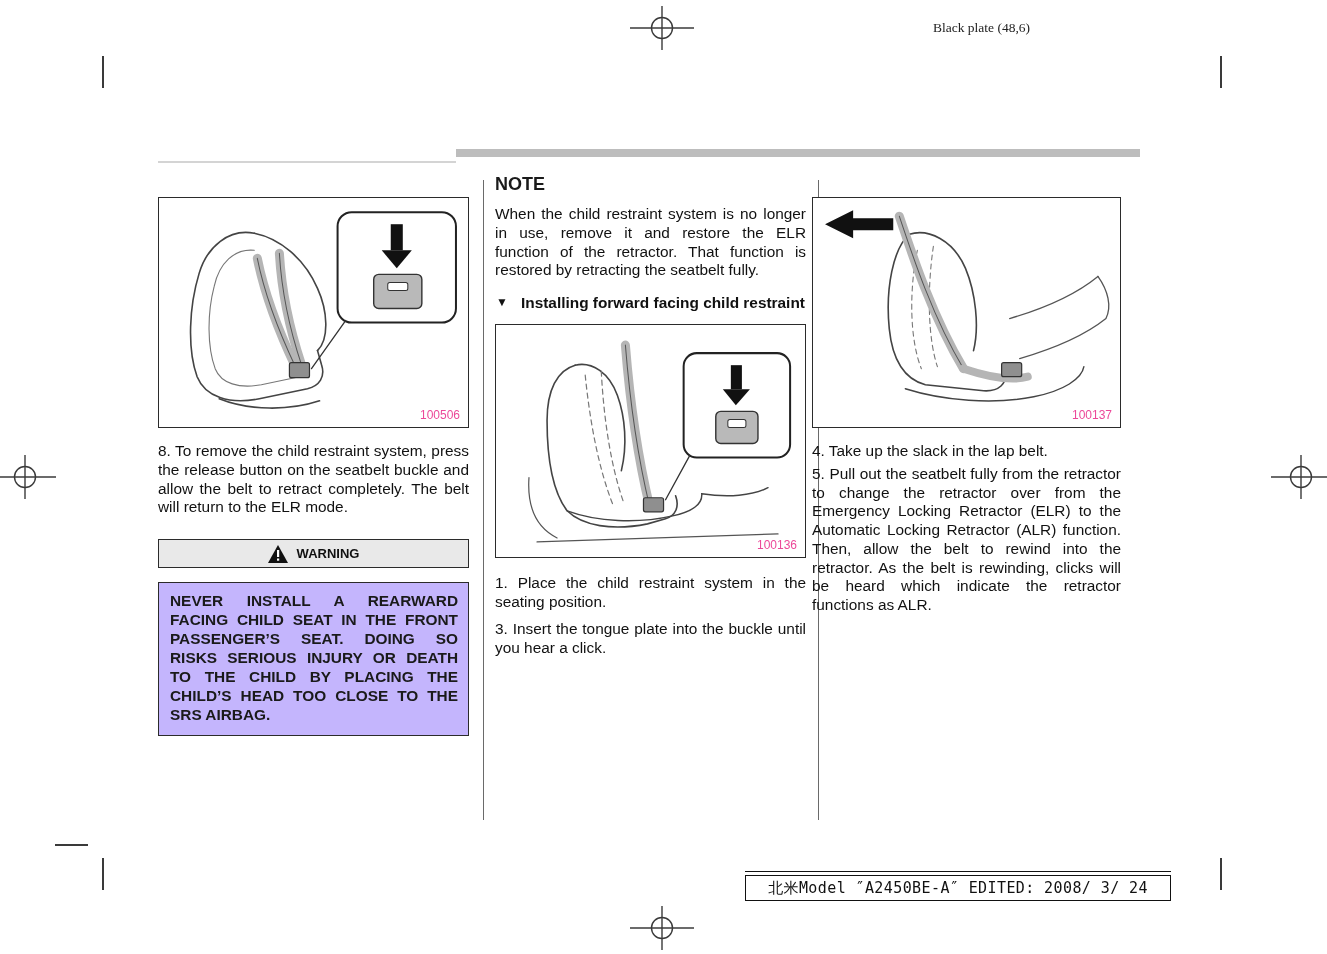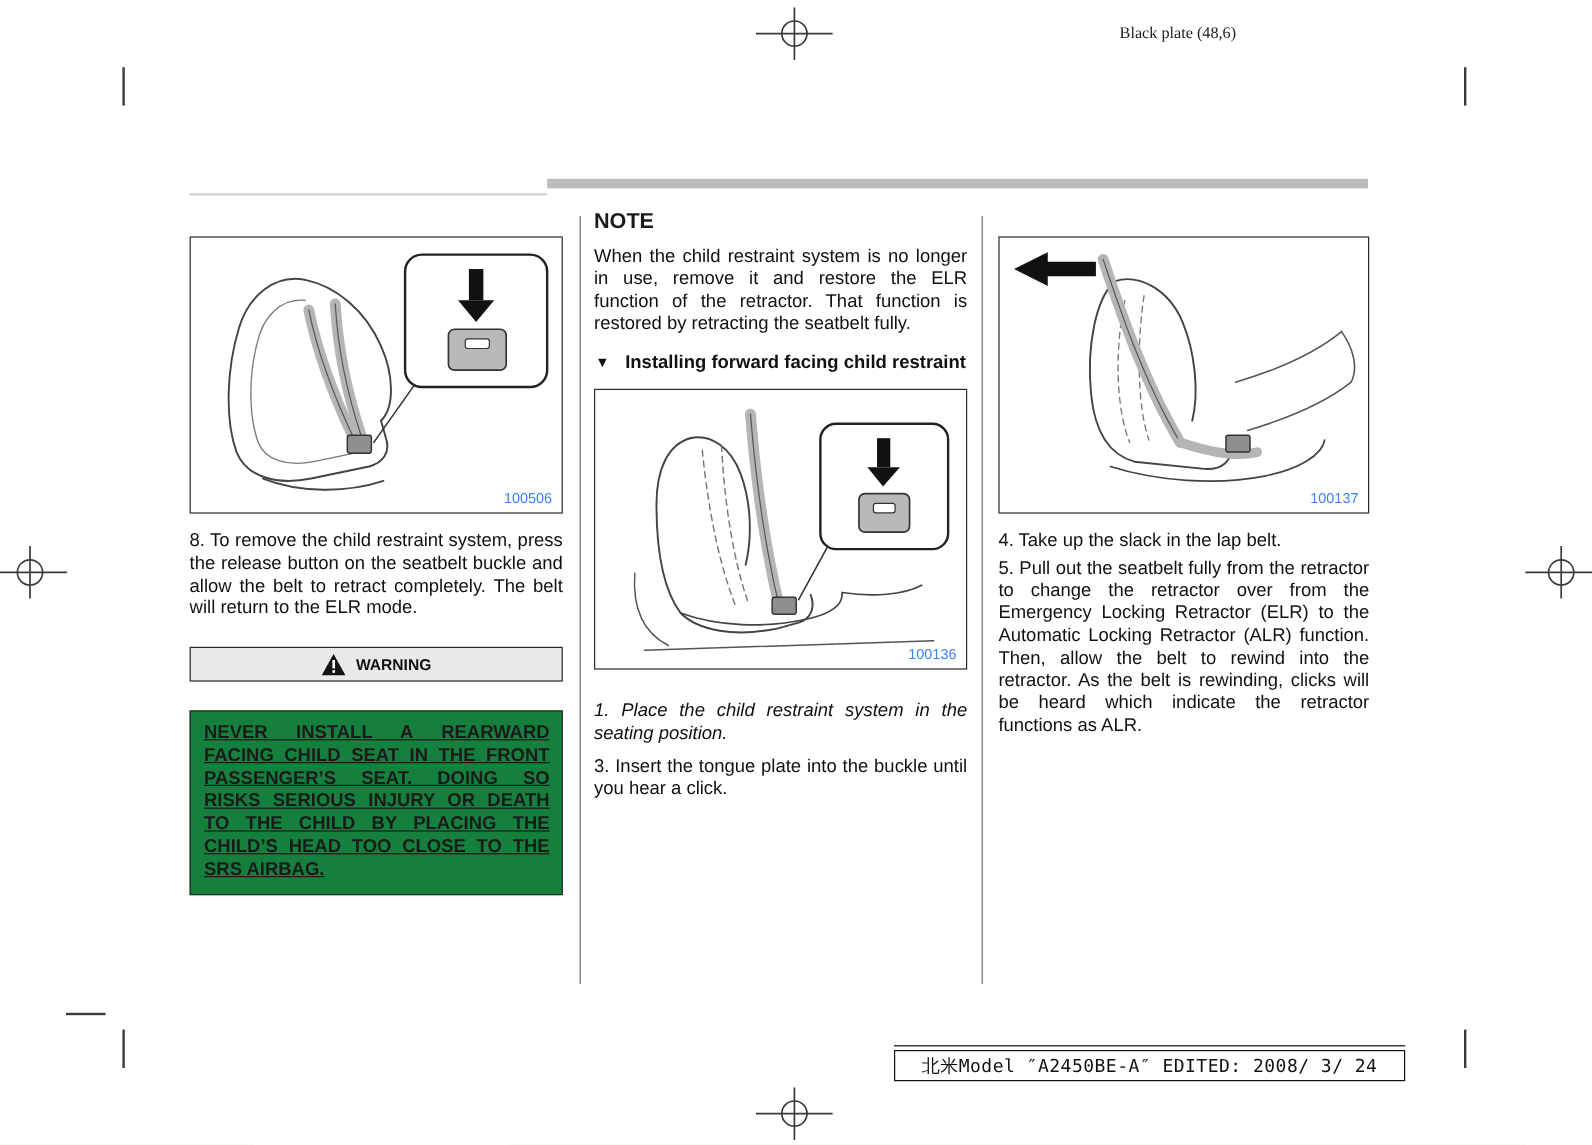--- a/index.html
+++ b/index.html
@@ -23,40 +23,40 @@
   .sectitle { font-size:15px; font-weight:bold; font-style:italic; color:#111; }
   .header-bar { position:absolute; left:456px; top:149px; width:684px; height:8px; background:#bdbdbd; }
   .header-underline { position:absolute; left:158px; top:161px; width:298px; height:2px; background:#d4d4d4; }
 
   .vline { position:absolute; top:180px; width:1px; height:640px; background:#6a6a6a; }
   .vline1 { left:483px; } .vline2 { left:818px; }
 
   .col { position:absolute; }
   .col-left  { left:158px; top:197px; width:311px; }
   .col-mid   { left:495px; top:174px; width:311px; }
-  .col-right { left:832px; top:197px; width:309px; }
+  .col-right { left:812px; top:197px; width:309px; }
 
   .figure { position:relative; border:1.4px solid #2b2b2b; background:#fff; }
   .fig-l { height:229px; }
   .fig-m { height:232px; margin-top:2px; }
   .fig-r { height:229px; }
   .figure svg { display:block; width:100%; height:100%; }
-  .figlabel { position:absolute; right:8px; bottom:5px; font-size:12px; color:#3b82f6; }
+  .figlabel { position:absolute; right:8px; bottom:5px; font-size:12px; color:#ec4899; }
 
   .body { font-size:15.4px; line-height:1.22; text-align:justify; margin:0 0 9px 0; color:#111; }
   .mt14 { margin-top:14px; }
   .bold { font-weight:normal; }
 
   .warn-head {
     margin-top:22px; border:1.7px solid #2b2b2b; background:#e9e9e9; height:27px;
     display:flex; align-items:center; justify-content:center; gap:9px;
     font-weight:bold; font-size:13px; color:#111;
   }
   .warn-body {
-    margin-top:24px; border:1.7px solid #2b2b2b; background:#15803d; padding:9px 10px 10px 11px;text-decoration:underline;
+    margin-top:14px; border:1.7px solid #2b2b2b; background:#c4b5fd; padding:9px 10px 10px 11px;
   }
   .warn-body p { margin:0; font-weight:bold; font-size:15.4px; line-height:1.23; text-align:justify; }
 
   .note-title { font-size:18px; font-weight:bold; margin:0 0 10px 0; }
   .subhead {
     position:relative; padding-left:26px; margin:13px 0 11px 0;
     font-weight:bold; font-size:15.4px; line-height:1.28; color:#111;
   }
   .subhead .tri { position:absolute; left:1px; top:2px; font-size:12px; color:#111; }
 
@@ -178,21 +178,21 @@
         <rect x="186" y="28" width="106" height="104" rx="13" fill="#fff" stroke="#222" stroke-width="2"></rect>
         <rect x="233" y="40" width="11" height="24" fill="#111"></rect>
         <polygon points="225,64 252,64 238,80" fill="#111"></polygon>
         <rect x="218" y="86" width="42" height="32" rx="5" fill="#b9b9b9" stroke="#333" stroke-width="1.4"></rect>
         <rect x="230" y="94" width="18" height="8" rx="2" fill="#fff" stroke="#333" stroke-width="1"></rect>
         <line x1="192" y1="130" x2="168" y2="174" stroke="#333" stroke-width="1.3"></line>
       </svg>
       <span class="figlabel">100136</span>
     </div>
 
-    <p class="body" style="margin-top:26px;font-style:italic;">1. Place the child restraint system in the seating position.</p>
+    <p class="body" style="margin-top:16px;">1. Place the child restraint system in the seating position.</p>
     <p class="body">3. Insert the tongue plate into the buckle until you hear a click.</p>
   </div>
 
   <div class="col col-right">
     <div class="figure fig-r">
       <svg class="art" viewBox="0 0 306 228">
         <polygon points="12,26 40,12 40,20 80,20 80,32 40,32 40,40" fill="#111"></polygon>
         <path d="M96,36 C80,50 72,90 76,130 C79,160 90,180 112,186 L170,192 C185,193 194,185 192,172" fill="none" stroke="#444" stroke-width="1.6"></path>
         <path d="M96,36 C115,30 140,42 152,70 C162,94 166,128 160,152" fill="none" stroke="#444" stroke-width="1.6"></path>
         <path d="M104,52 C96,90 96,140 108,170" stroke="#777" stroke-width="1.1" stroke-dasharray="5,4" fill="none"></path>

